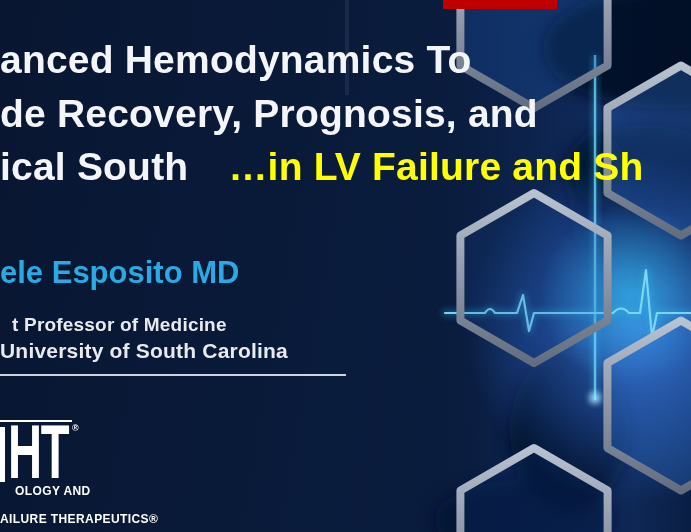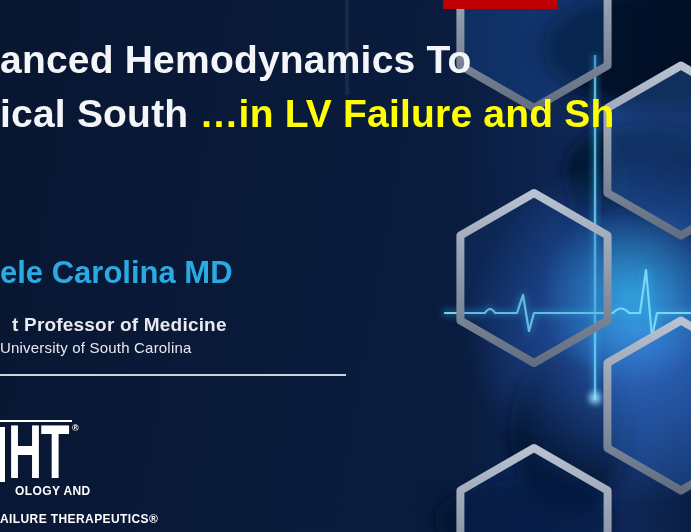--- a/index.html
+++ b/index.html
@@ -15,35 +15,35 @@
   #red-bar{
     left:443px;top:0;width:114px;height:9px;
     background:#c00000;
   }
   #title{
     left:0;top:33px;width:577px;
     color:#f3f5f8;
     font-size:39px;font-weight:bold;line-height:53.5px;
     letter-spacing:0.2px;white-space:nowrap;
   }
-  #title .hl{color:#ffff00;}
+  #title .hl{color:#ffff00;margin-left:29px;}
   #speaker-name{
     left:0;top:255px;
     color:#2aa9e2;font-size:31px;font-weight:bold;
     white-space:nowrap;
   }
   #speaker-role{
     left:0;top:314px;
     color:#e8eaee;font-size:19px;font-weight:bold;letter-spacing:0.2px;
     white-space:nowrap;
     margin-left:12px;
   }
   #speaker-affiliation{
     left:0;top:339px;
-    color:#e8eaee;font-size:15px;font-weight:normal;letter-spacing:0.2px;
+    color:#e8eaee;font-size:21px;font-weight:bold;letter-spacing:0.2px;
     white-space:nowrap;
   }
   #divider{
     left:0;top:374px;width:346px;height:2px;
     background:#ccd3dd;
   }
   #logo-rule{
     left:0;top:420px;width:72px;height:2px;background:#ffffff;
   }
   #logo-letter-bar{
@@ -138,24 +138,25 @@
       <polygon points="189,193 262.6,235.5 262.6,320.5 189,363 115.4,320.5 115.4,235.5" fill="rgba(25,75,155,0.18)"></polygon>
       <polygon points="336,320.5 409.6,363 409.6,448 336,490.5 262.4,448 262.4,363" fill="rgba(50,115,205,0.30)"></polygon>
       <polygon points="189,448 262.6,490.5 262.6,575.5 189,618 115.4,575.5 115.4,490.5" fill="rgba(15,50,120,0.25)"></polygon>
     </g>
   </svg>
 
   <div id="red-bar" class="abs"></div>
 
   <div id="title" class="abs">
     <div>anced Hemodynamics To</div>
+    <div>de Recovery, Prognosis, and</div>
     <div><span>ical South </span><span class="hl">…in LV Failure and Sh</span></div>
   </div>
 
-  <div id="speaker-name" class="abs">ele Carolina MD</div>
+  <div id="speaker-name" class="abs">ele Esposito MD</div>
   <div id="speaker-role" class="abs">t Professor of Medicine</div>
   <div id="speaker-affiliation" class="abs">University of South Carolina</div>
   <div id="divider" class="abs"></div>
 
   <div>
     <div id="logo-rule" class="abs"></div>
     <div id="logo-letter-bar" class="abs"></div>
     <div id="logo-letters" class="abs">HT</div>
     <div id="logo-reg" class="abs">®</div>
     <div id="logo-tagline-1" class="abs">OLOGY AND</div>

